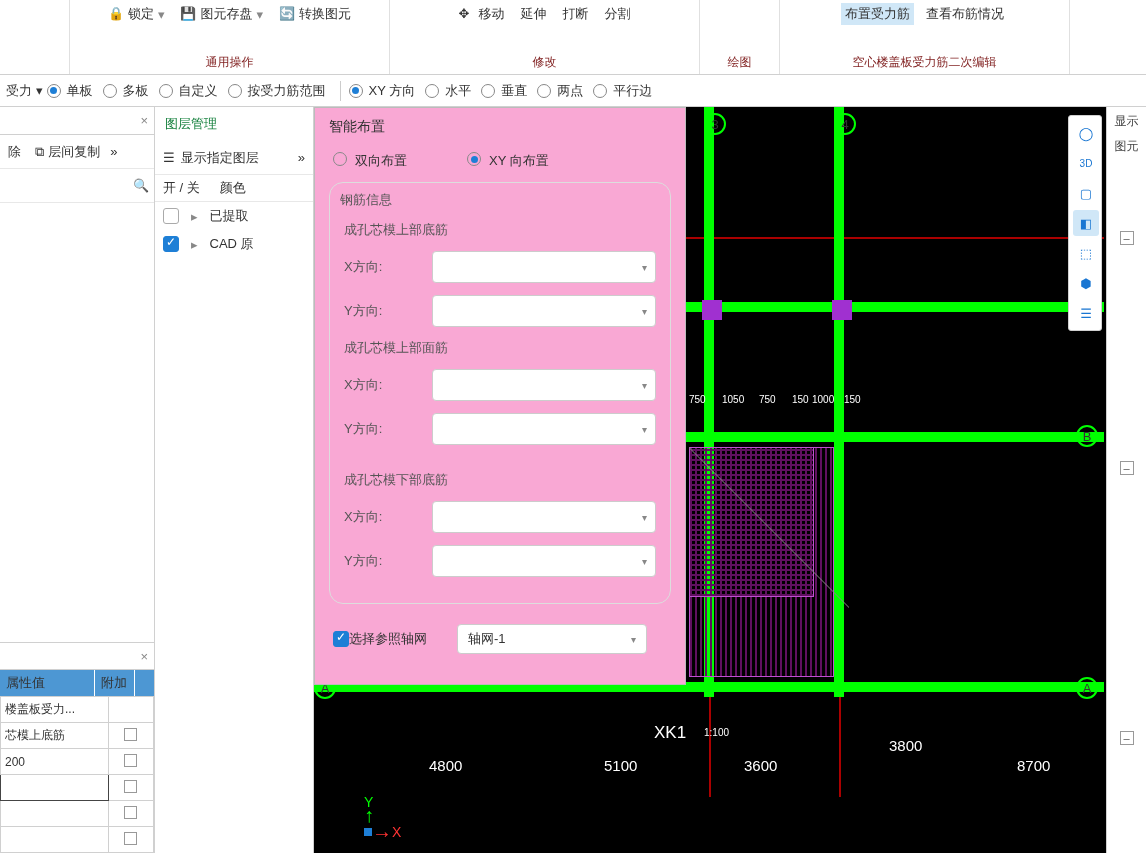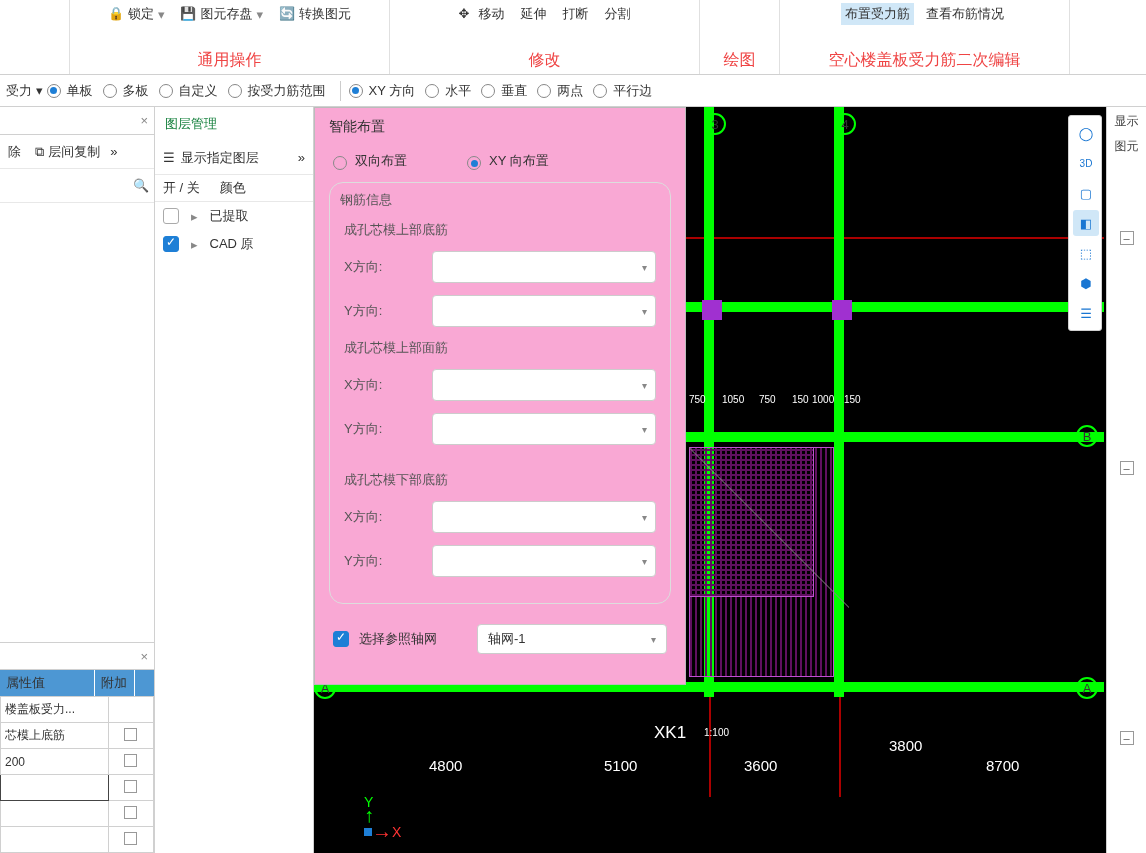--- a/index.html
+++ b/index.html
@@ -2,21 +2,21 @@
 <html><head>
 <meta charset="utf-8">
 <style>
 *{margin:0;padding:0;box-sizing:border-box;font-family:"Microsoft YaHei",sans-serif;font-size:13px;color:#333}
 body{background:#fff;width:1146px;height:853px;overflow:hidden;position:relative}
 .ribbon{height:75px;border-bottom:1px solid #d0d0d0;display:flex}
 .ribbon-group{display:flex;flex-direction:column;align-items:center;border-right:1px solid #e0e0e0;padding:2px 8px 0}
 .ribbon-row{display:flex;gap:8px;align-items:center;height:24px}
 .ribbon-item{display:flex;align-items:center;gap:4px;color:#888;padding:2px 4px}
 .ribbon-item.active{background:#d0e7f7;color:#333}
-.ribbon-label{color:#ef4444;font-size:16px;margin-top:auto;padding:3px 0}
+.ribbon-label{color:#7f1d1d;font-size:12px;margin-top:auto;padding:3px 0}
 .icon{width:16px;height:16px;display:inline-block}
 .opt-bar{height:32px;border-bottom:1px solid #d0d0d0;display:flex;align-items:center;padding:0 6px;gap:4px}
 .radio{width:14px;height:14px;border:1px solid #888;border-radius:50%;display:inline-flex;align-items:center;justify-content:center;margin-right:2px}
 .radio.checked::after{content:"";width:7px;height:7px;border-radius:50%;background:#1e7fd6}
 .radio-lbl{margin-right:6px}
 .main{display:flex;height:746px}
 .left-col{width:154px;display:flex;flex-direction:column}
 .panel-hdr{height:28px;border-bottom:1px solid #d0d0d0;display:flex;align-items:center;justify-content:flex-end;padding:0 6px}
 .close-x{color:#888;cursor:pointer}
 .tool-row{height:34px;display:flex;align-items:center;gap:6px;padding:0 4px;border-bottom:1px solid #e8e8e8}
@@ -43,29 +43,29 @@
 .chk2.on::after{content:"✓";color:#fff;position:absolute;left:2px;top:-2px;font-size:12px}
 .tri{color:#888}
 .canvas-col{flex:1;position:relative;background:#3a3a3a}
 .canvas{position:absolute;inset:0;background:#000}
 .toolbar-float{position:absolute;right:4px;top:8px;width:34px;background:#fff;border:1px solid #d0d0d0;border-radius:3px;display:flex;flex-direction:column;gap:4px;padding:4px;z-index:5}
 .tool-btn{width:26px;height:26px;display:flex;align-items:center;justify-content:center;color:#1976d2;border-radius:3px}
 .tool-btn.sel{background:#d0e7f7}
 .dialog{position:absolute;left:0;top:0;width:372px;height:578px;background:#f9a8d4;border:1px solid #bbb;z-index:10}
 .dlg-title{padding:10px 14px;font-size:14px}
 .dlg-radio-row{display:flex;gap:60px;padding:6px 18px 12px}
-.dlg-radio{display:flex;align-items:flex-end;gap:6px}
+.dlg-radio{display:flex;align-items:flex-start;gap:6px}
 .dlg-grp{border:1px solid #ddd;margin:0 14px 10px;border-radius:14px;padding:8px 0 20px}
 .dlg-grp-title{padding:0 10px 6px;color:#555}
 .dlg-sub{padding:6px 14px;color:#555}
 .dlg-field{display:flex;align-items:center;padding:6px 14px;gap:8px}
 .dlg-lbl{width:80px;text-align:left;color:#555}
 .dlg-input{flex:1;height:32px;border:1px solid #ccc;border-radius:4px;background:#fff;display:flex;align-items:center;justify-content:flex-end;padding:0 8px}
 .dlg-caret{color:#888;font-size:10px}
-.dlg-bottom{display:flex;align-items:center;padding:10px 18px;gap:10px}
+.dlg-bottom{display:flex;align-items:center;padding:10px 18px;}
 .dlg-select{width:190px;height:30px;border:1px solid #ccc;border-radius:4px;background:#fff;display:flex;align-items:center;justify-content:space-between;padding:0 10px;margin-left:30px}
 .right-col{width:40px;border-left:1px solid #d0d0d0;padding:6px 4px;display:flex;flex-direction:column;gap:8px;align-items:center}
 .right-txt{font-size:12px;color:#444}
 .exp{width:14px;height:14px;border:1px solid #999;display:flex;align-items:center;justify-content:center;font-size:11px;color:#555}
 
 .vline{position:absolute;background:#0f0;width:10px}
 .hline{position:absolute;background:#0f0;height:10px}
 .rline{position:absolute;background:#a00;width:2px}
 .rhline{position:absolute;background:#a00;height:2px}
 .marker{position:absolute;width:22px;height:22px;border:2px solid #0f0;border-radius:50%;color:#fff;display:flex;align-items:center;justify-content:center;font-size:13px}
@@ -249,21 +249,21 @@
       <div class="marker" style="left:762px;top:570px">
           <span>A</span>
         </div>
       <div class="marker" style="left:0px;top:570px">
           <span>A</span>
         </div>
       <div class="dim" style="left:115px;top:650px">4800</div>
       <div class="dim" style="left:290px;top:650px">5100</div>
       <div class="dim" style="left:430px;top:650px">3600</div>
       <div class="dim" style="left:575px;top:630px">3800</div>
-      <div class="dim" style="left:672px;top:650px">8700</div>
+      <div class="dim" style="left:703px;top:650px">8700</div>
       <div class="dim" style="left:340px;top:616px;font-size:17px">XK1</div>
       <div class="dim-sm" style="left:390px;top:620px">1:100</div>
       <div class="dim-sm" style="left:375px;top:287px">750</div>
       <div class="dim-sm" style="left:408px;top:287px">1050</div>
       <div class="dim-sm" style="left:445px;top:287px">750</div>
       <div class="dim-sm" style="left:478px;top:287px">150</div>
       <div class="dim-sm" style="left:498px;top:287px">1000</div>
       <div class="dim-sm" style="left:530px;top:287px">150</div>
       <div class="axis">
         <div class="axis-y">Y</div>

